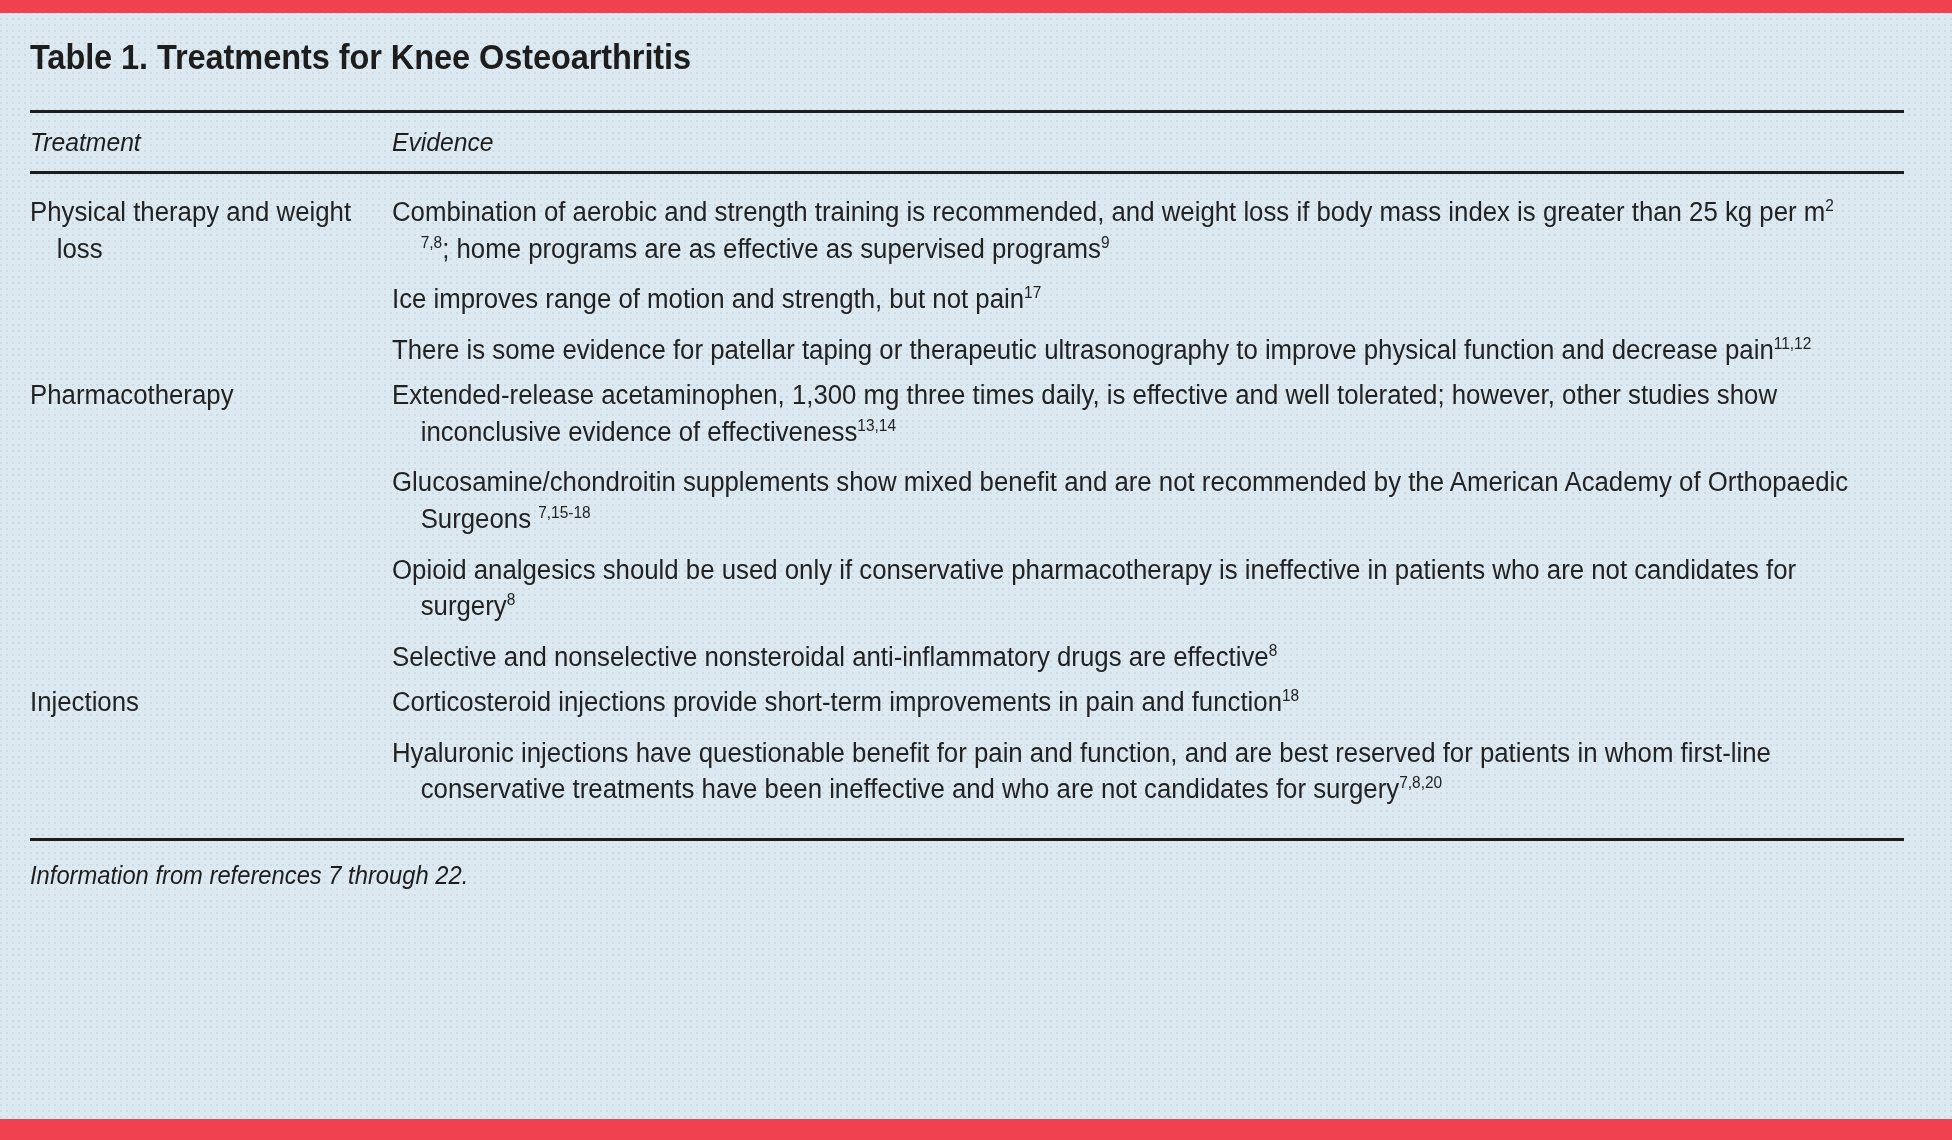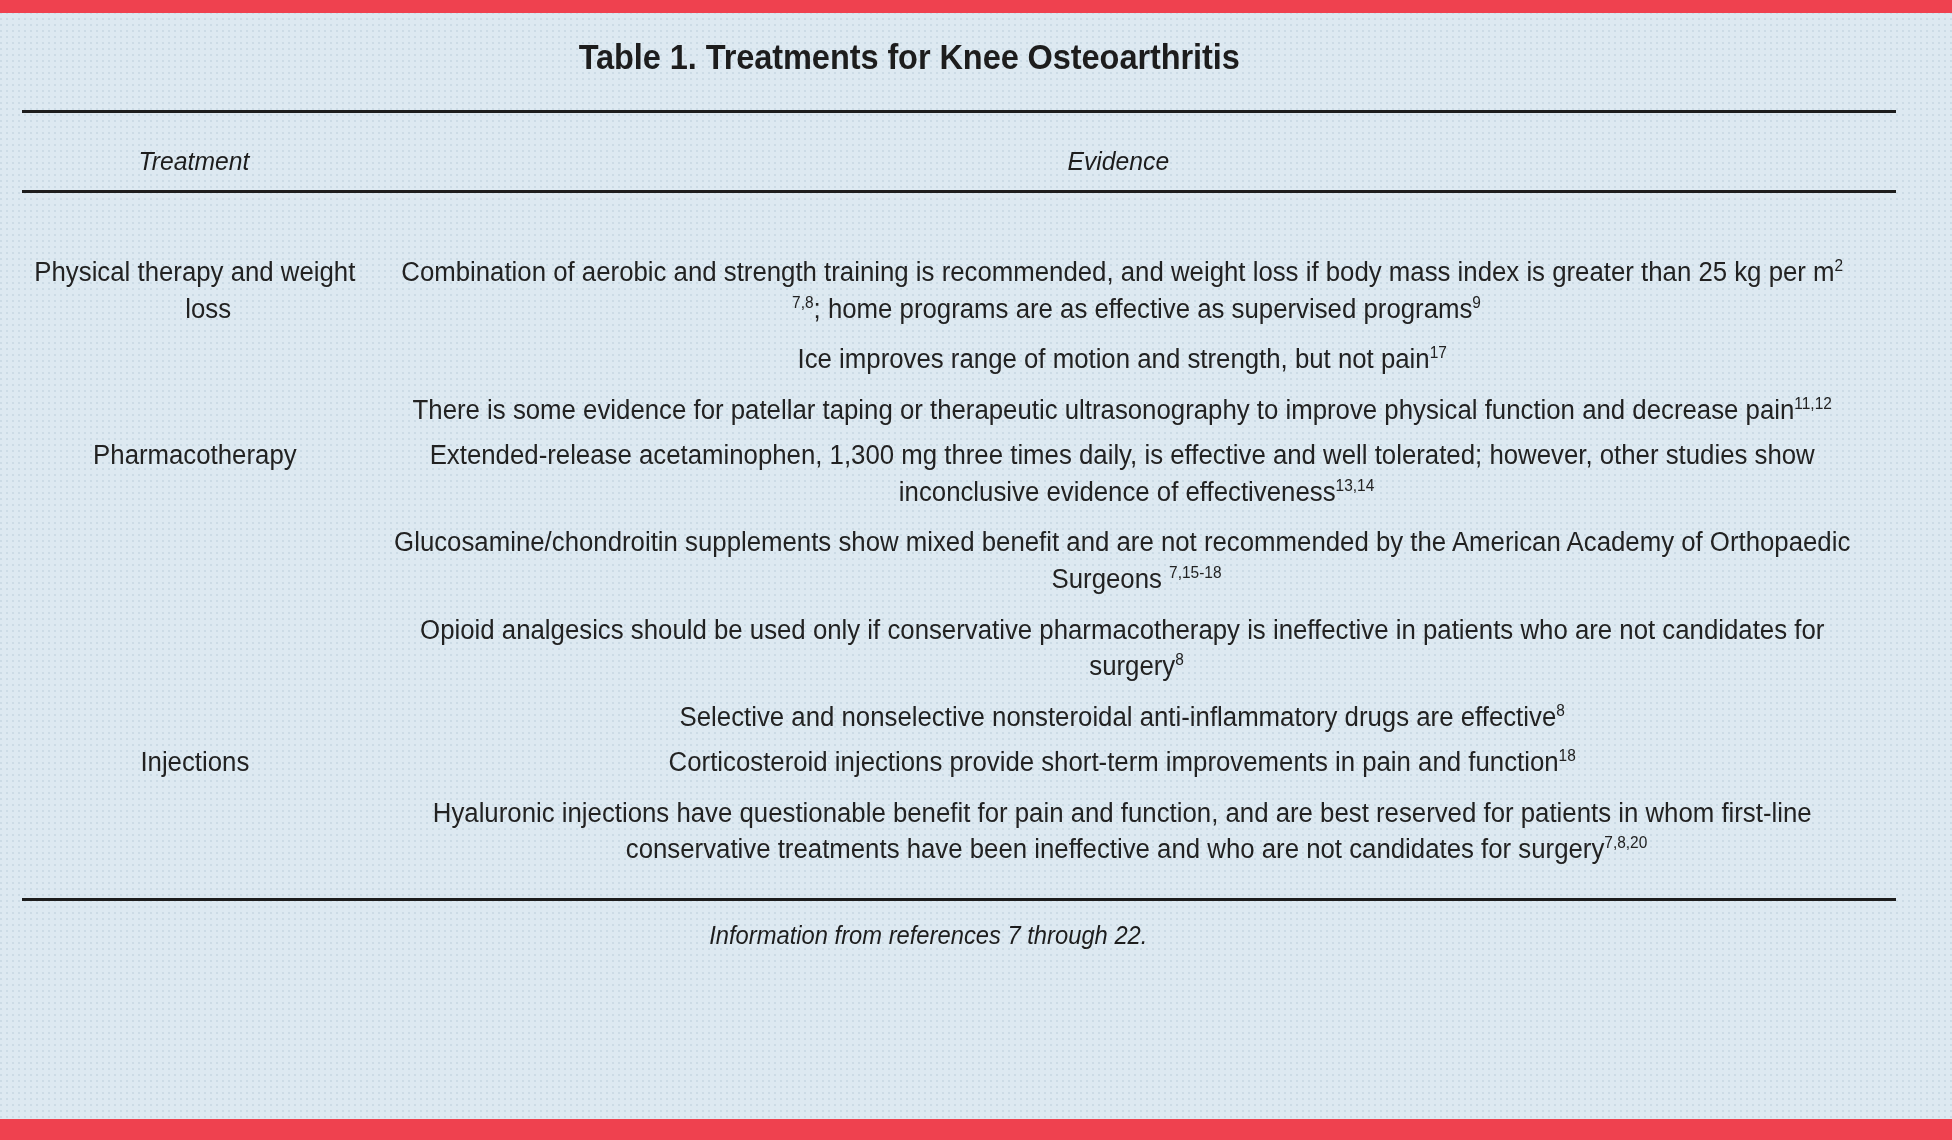--- a/index.html
+++ b/index.html
@@ -33,22 +33,21 @@
     width: 100%;
     background: #ef414f;
     z-index: 3;
   }
   .bar.top { top: 0; height: 13px; }
   .bar.bottom { bottom: 0; height: 21px; }
 
   #content {
     position: relative;
     z-index: 2;
-    padding: 0 22px;
-    text-align: center;
+    padding: 0 30px;
   }
 
   .title {
     font-family: "Liberation Sans Narrow", "Liberation Sans", sans-serif;
     font-weight: bold;
     font-size: 35px;
     letter-spacing: -0.1px;
     color: #1d1d1d;
     padding-top: 36px;
     line-height: 1.2;
@@ -62,33 +61,32 @@
     background: #1d1d1d;
     width: 1874px;
   }
   .rule.top-rule { margin-top: 32px; }
   .rule.head-rule { margin-top: 0; }
   .rule.bottom-rule { margin-top: 0; }
 
   .head-row {
     display: flex;
     padding: 14px 0 13px 0;
-    margin-top: 19px;
   }
   .head-cell {
     font-style: italic;
     font-size: 26px;
     color: #1d1d1d;
     transform: scaleX(0.95);
     transform-origin: left center;
   }
   .col-treat { width: 362px; flex: 0 0 362px; }
   .col-evid  { flex: 1 1 auto; }
 
-  .body-rows { padding-top: 20px; padding-bottom: 22px; margin-top: 41px; }
+  .body-rows { padding-top: 20px; padding-bottom: 22px; }
 
   .row {
     display: flex;
     align-items: flex-start;
     padding-bottom: 8px;
   }
   .cell-treatment,
   .cell-evidence {
     font-size: 27px;
     line-height: 1.36;

